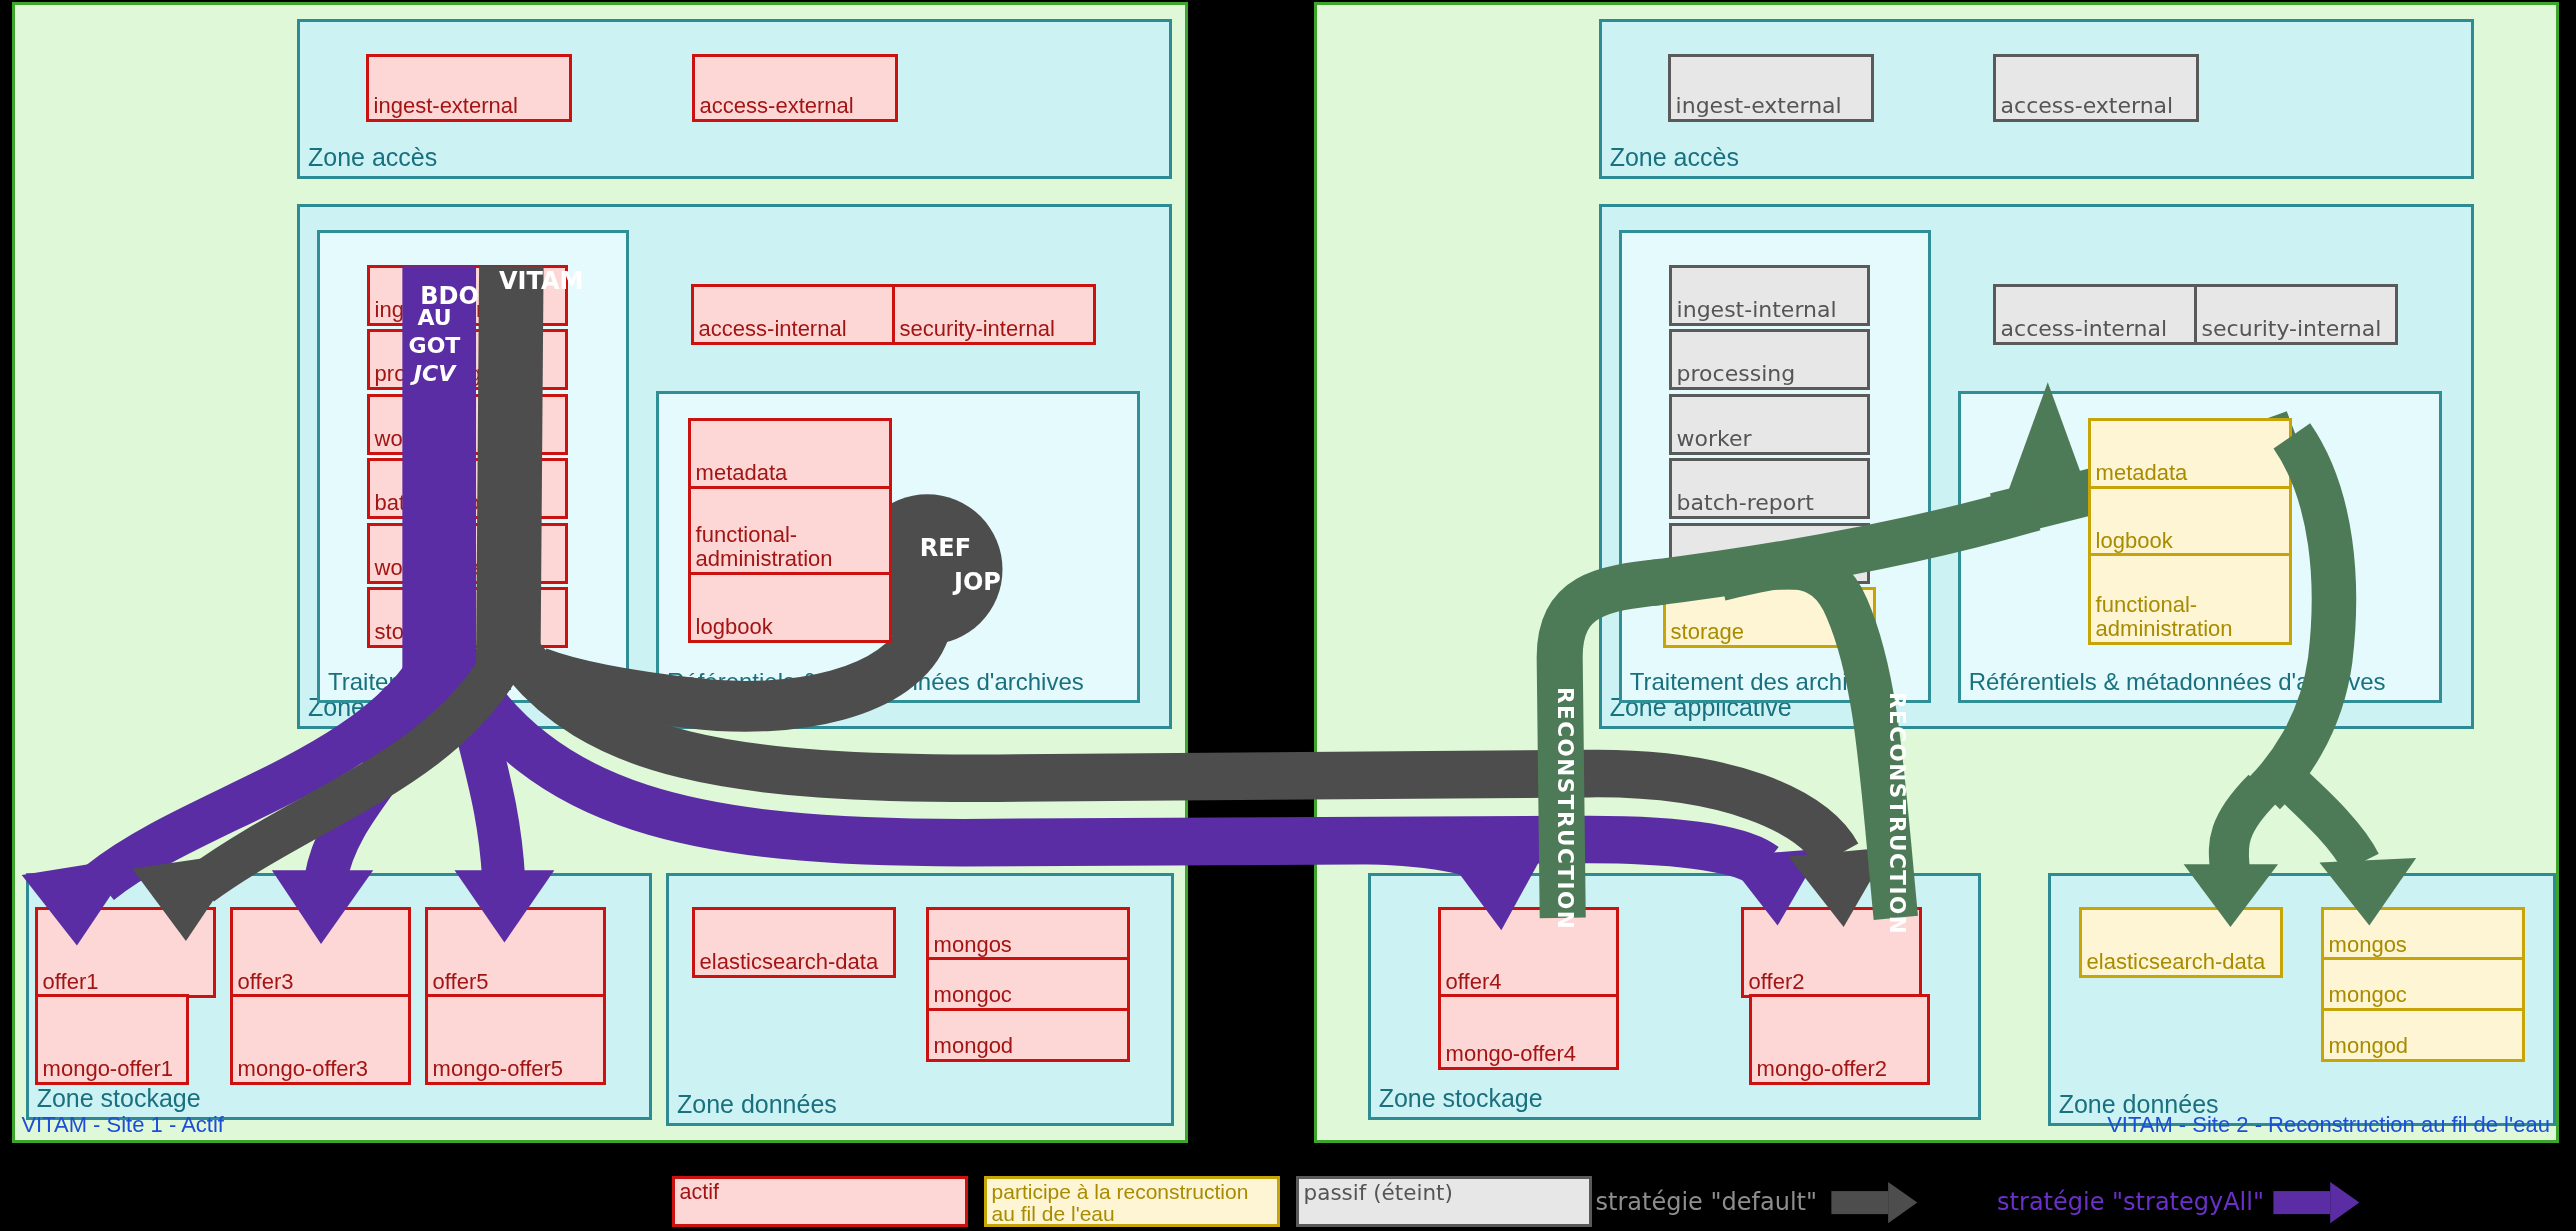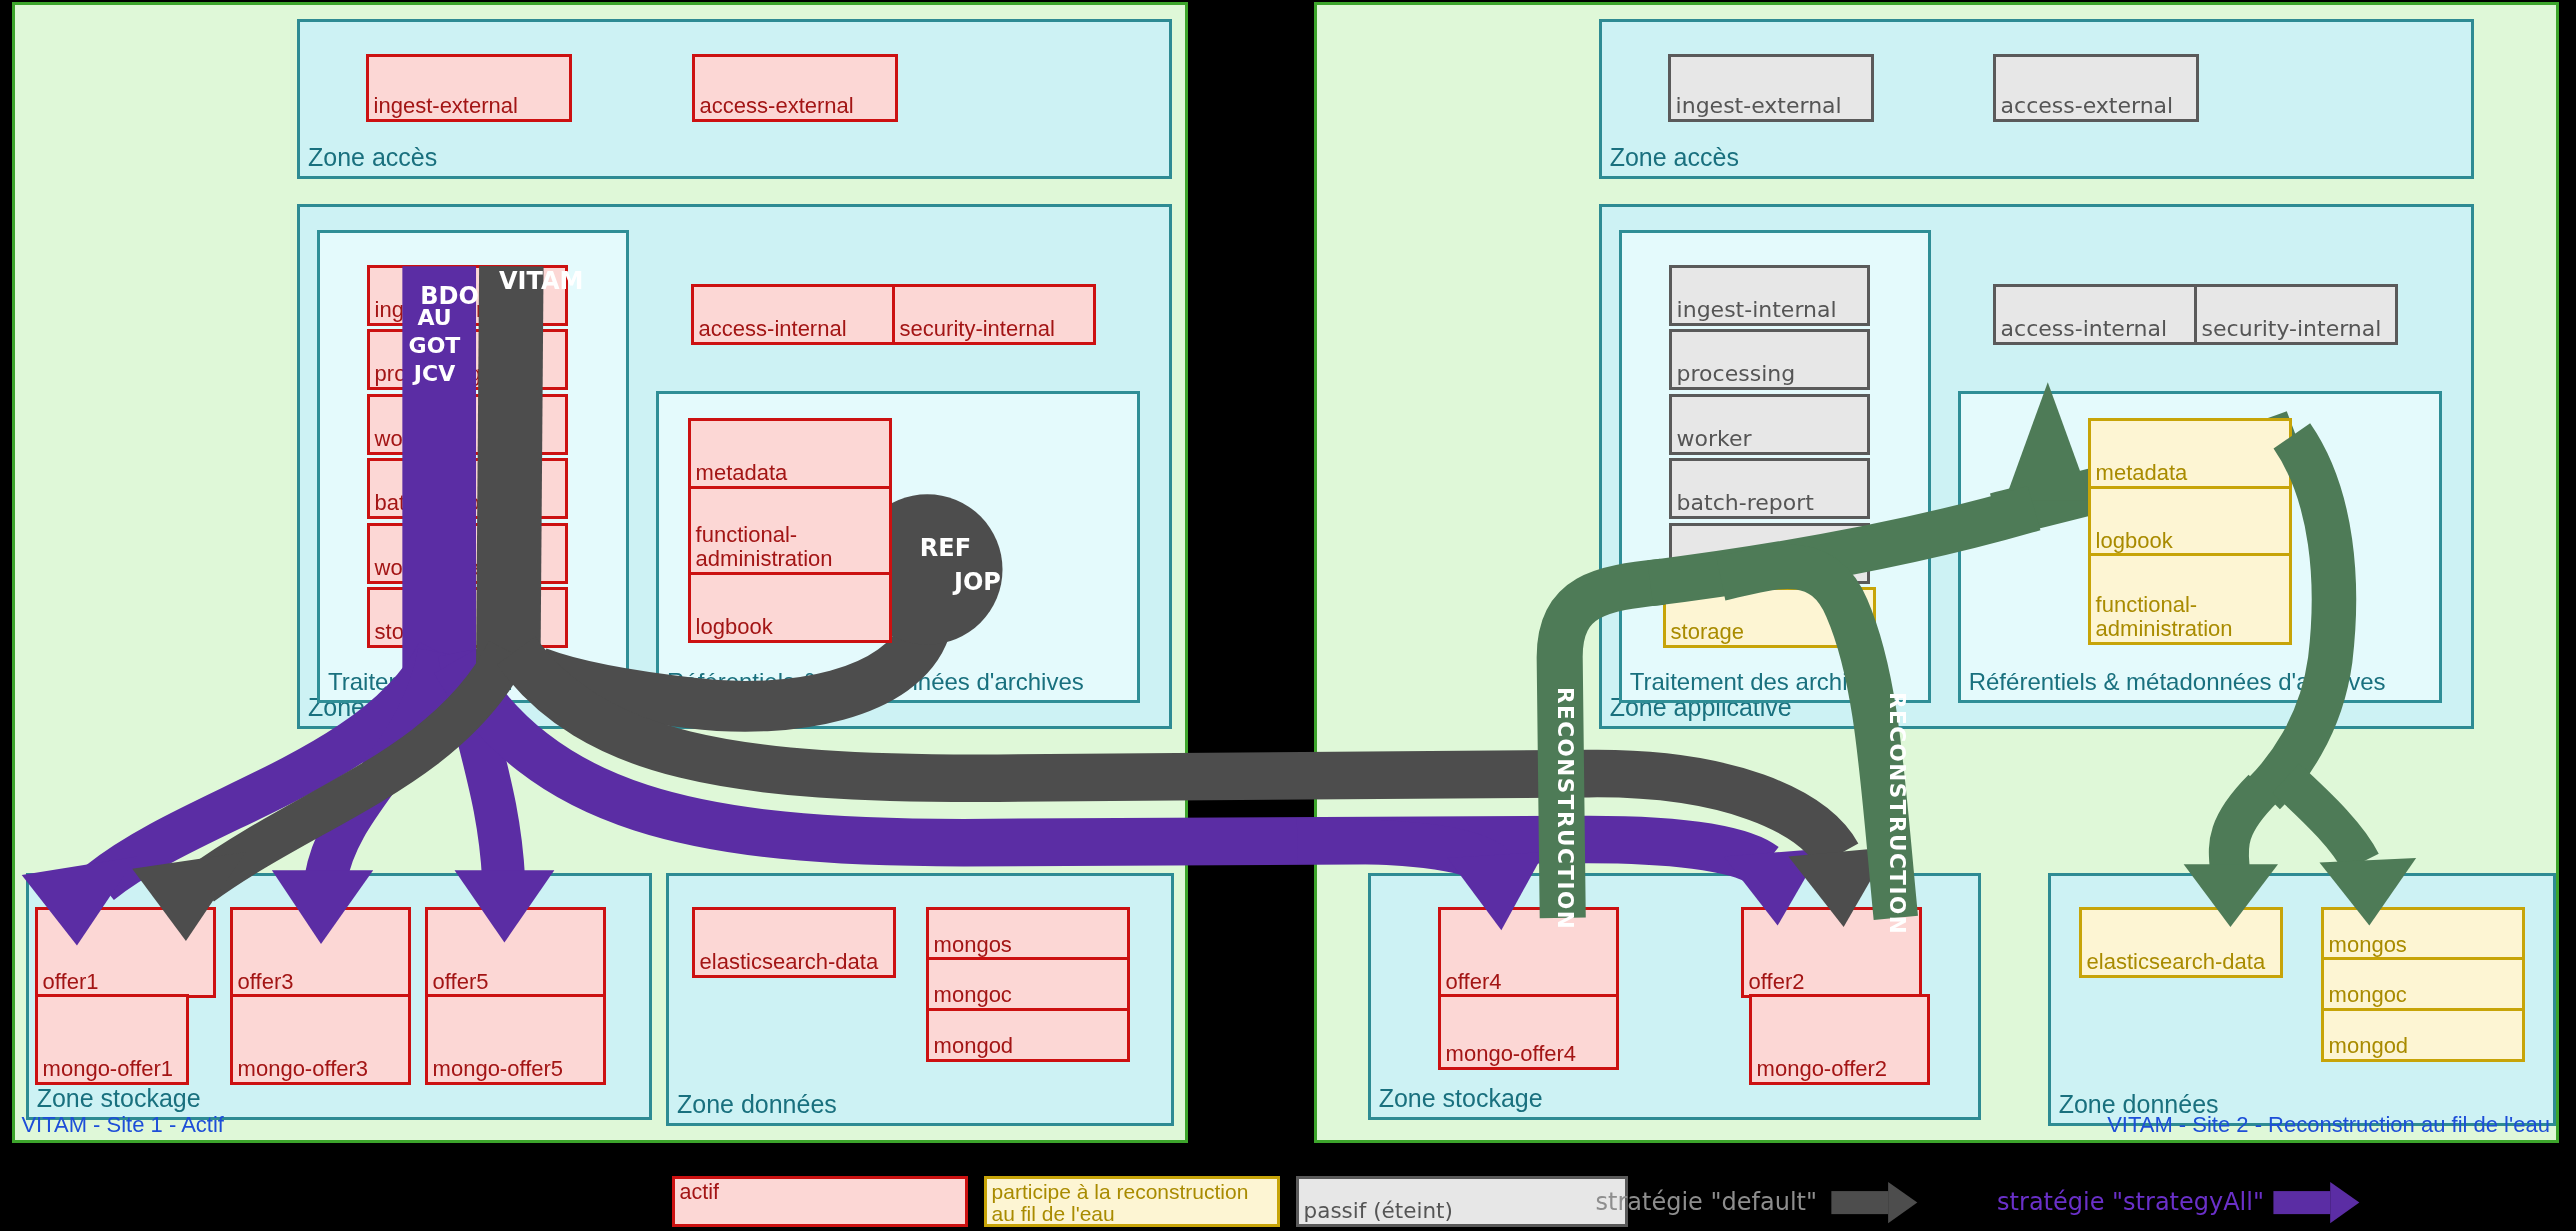--- a/index.html
+++ b/index.html
@@ -224,21 +224,21 @@
     <div class="bx yellow" style="left:2321px;top:1008px;width:204px;height:54px;">
         <span>mongod</span>
       </div>
 
     <div class="bx pink" style="left:672px;top:1176px;width:296px;height:51px;align-items:flex-start;font-size:21.5px;">
         <span>actif</span>
       </div>
     <div class="bx yellow" style="left:984px;top:1176px;width:296px;height:51px;align-items:flex-start;font-size:21px;">
         <span>participe à la reconstruction au fil de l'eau</span>
       </div>
-    <div class="bx gray" style="left:1296px;top:1176px;width:332px;height:51px;align-items:flex-end;font-size:21.5px;">
+    <div class="bx gray" style="left:1296px;top:1176px;width:296px;height:51px;align-items:flex-start;font-size:21.5px;">
         <span>passif (éteint)</span>
       </div>
     <span class="legendtxt" style="left:1587px;top:1188px;width:230px;text-align:right;color:#8e8e8e;">stratégie "default"</span>
     <span class="legendtxt" style="left:1965px;top:1188px;width:299px;text-align:right;color:#6a30c9;">stratégie "strategyAll"</span>
   </div>
 
   <svg id="over" width="2576" height="1231" viewBox="0 0 3356 1604">
     <g fill="none" stroke="#5b2da4" stroke-linejoin="round">
       <path d="M 572 347 L 572 872" stroke-width="96"></path>
       <path d="M 572 850 C 490 1005 255 1050 130 1150" stroke-width="58"></path>
@@ -278,20 +278,20 @@
     <g fill="#4e7b57">
       <polygon points="2906,1208 2845,1126 2968,1126"></polygon>
       <polygon points="3087,1206 3022,1124 3148,1118"></polygon>
     </g>
   </svg>
 
   <div class="flowtxt" style="left:411px;top:267px;width:77px;font-size:24px;margin-top:15px;">BDO</div>
   <div class="flowtxt" style="left:499px;top:267px;width:77px;font-size:24px;">VITAM</div>
   <div class="flowtxt" style="left:396px;top:305px;width:77px;font-size:22px;">AU</div>
   <div class="flowtxt" style="left:396px;top:333px;width:77px;font-size:22px;">GOT</div>
-  <div class="flowtxt" style="left:396px;top:361px;width:77px;font-size:22px;">JCV</div>
+  <div class="flowtxt" style="left:396px;top:361px;width:77px;font-size:22px;font-style:italic;">JCV</div>
   <div class="flowtxt" style="left:907px;top:534px;width:77px;font-size:24px;">REF</div>
   <div class="flowtxt" style="left:939px;top:568px;width:77px;font-size:24px;">JOP</div>
   <div class="flowtxt vert" style="left:1544px;top:682px;width:34px;height:253px;font-size:21.5px;">RECONSTRUCTION</div>
   <div class="flowtxt vert" style="left:1876px;top:687px;width:34px;height:253px;font-size:21.5px;">RECONSTRUCTION</div>
 
 </div>
 
 
 </body></html>

